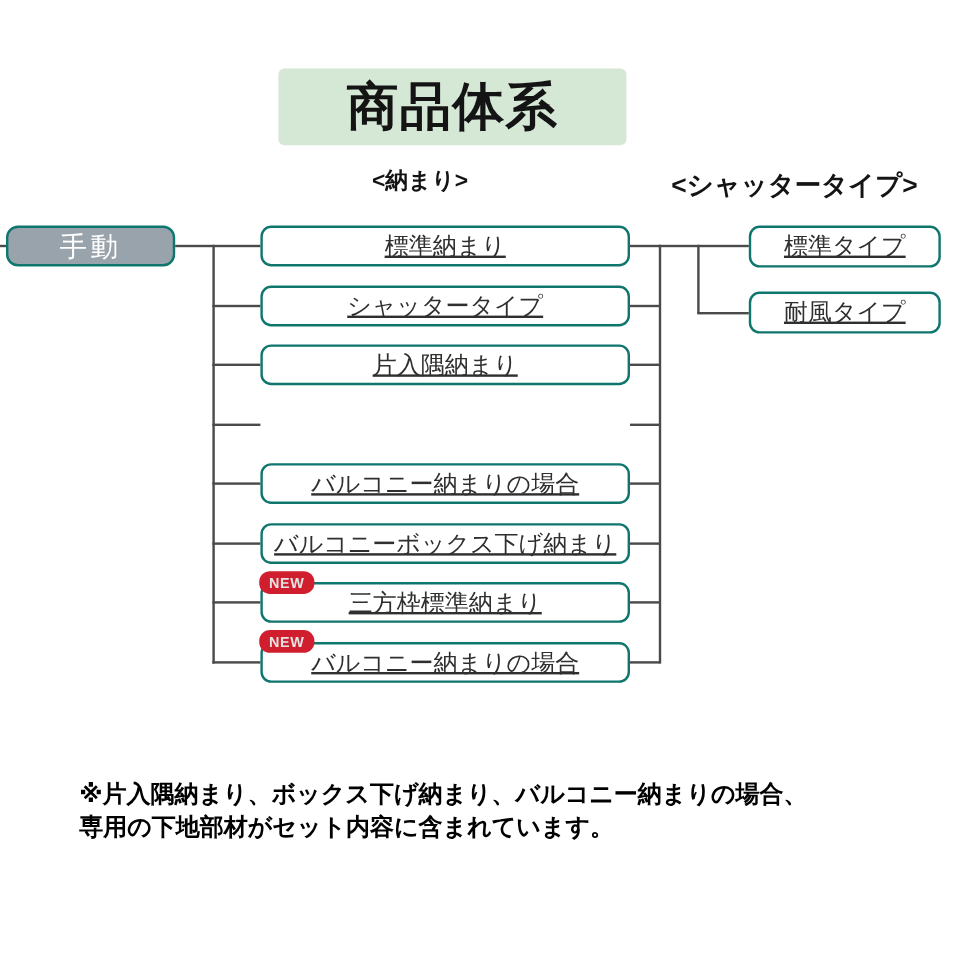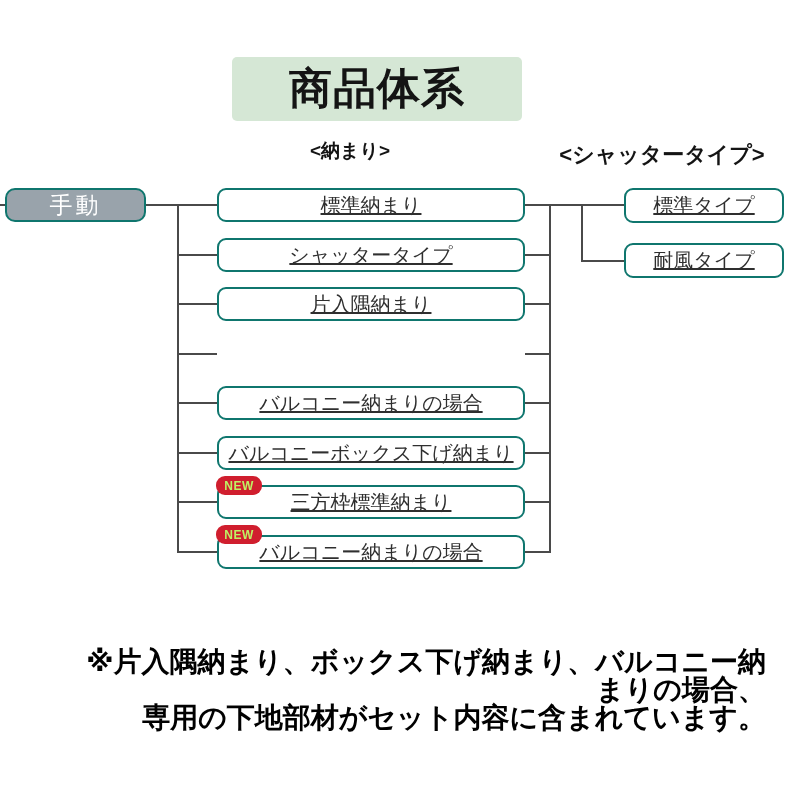--- a/index.html
+++ b/index.html
@@ -41,28 +41,28 @@
   .shut-0{top:188px;} .shut-1{top:243px;}
 
   
   .line{position:absolute;background:#4a4a4a;}
   .h{height:2px;} .v{width:2px;}
 
   
   .badge{
     position:absolute;left:216px;width:46px;height:19px;background:#d01e2e;
     border-radius:9px;display:flex;align-items:center;justify-content:center;
-    color:#bef264;font-size:12px;font-weight:bold;letter-spacing:0.5px;z-index:5;
+    color:#e5e5e5;font-size:12px;font-weight:bold;letter-spacing:0.5px;z-index:5;
   }
   .badge-6{top:476px;} .badge-7{top:525px;}
 
   
   .note{
-    position:absolute;left:66px;top:648px;width:700px;text-align:right;
-    font-size:28px;font-weight:bold;color:#000;line-height:28px;
+    position:absolute;left:66px;top:648px;width:700px;text-align:left;
+    font-size:20px;font-weight:bold;color:#000;line-height:28px;
   }
 </style>
 </head>
 <body>
 
 <div id="canvas">
 
   <div class="title-block">商品体系</div>
 
   <div class="col-heading heading-nakamari">&lt;納まり&gt;</div>

